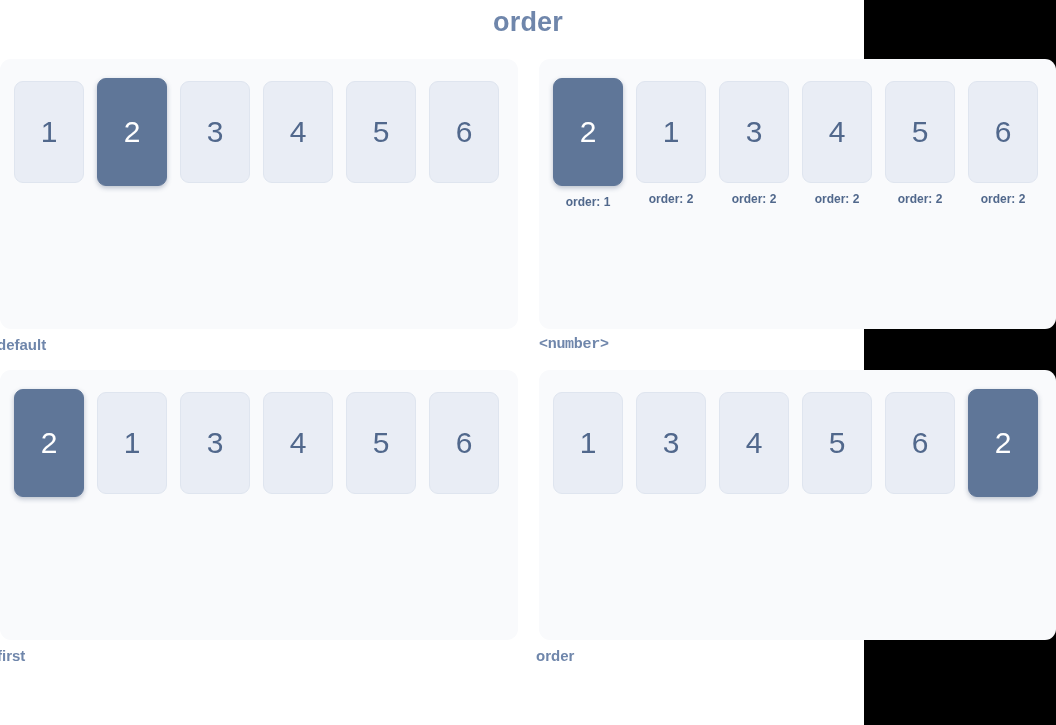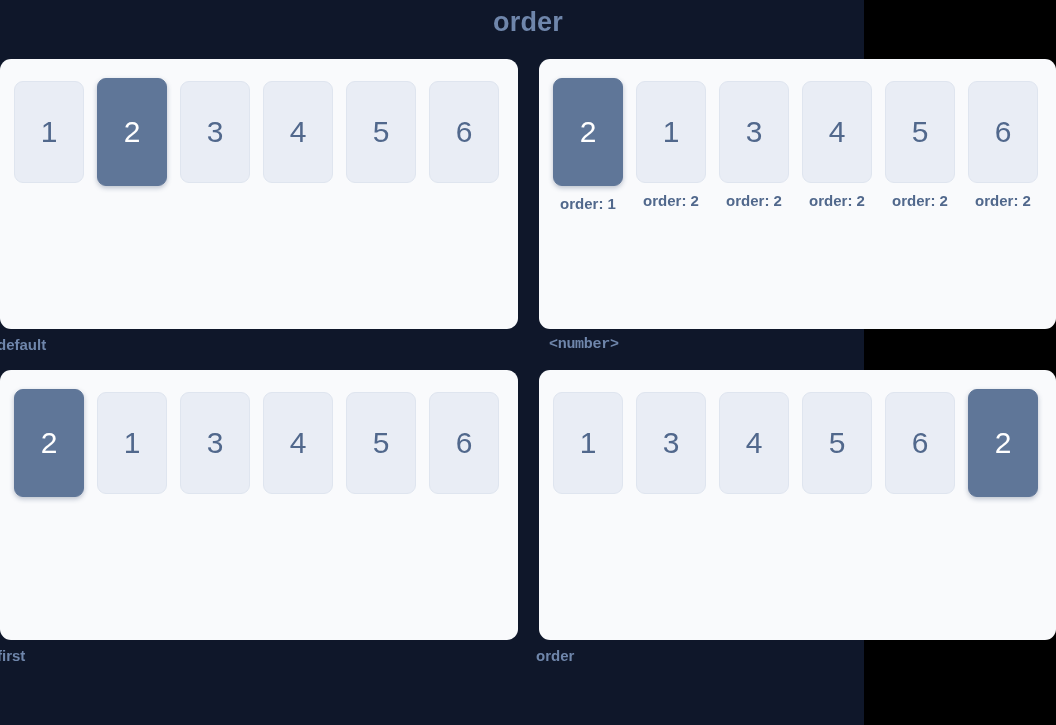--- a/index.html
+++ b/index.html
@@ -13,21 +13,21 @@
     height: 725px;
     overflow: hidden;
     font-family: "Liberation Sans", sans-serif;
     -webkit-font-smoothing: antialiased;
   }
 
   .stage {
     position: relative;
     width: 864px;
     height: 725px;
-    background: #0f172a;
+    background: #ffffff;
   }
 
   
   .page-title {
     position: absolute;
     top: 0;
     left: 0;
     width: 1056px;
     height: 45px;
     line-height: 45px;
@@ -105,41 +105,41 @@
     background: #5f7698;
     border-color: #5f7698;
     color: #ffffff;
     height: 108px;
     margin-top: -3px;
     box-shadow: 0 2px 5px rgba(40, 60, 95, 0.30);
   }
 
   .item-caption {
     margin-top: 10px;
-    font-size: 15px;
+    font-size: 12px;
     font-weight: bold;
     color: #51688c;
     white-space: nowrap;
     line-height: 1;
   }
 
   
   .panel-label {
     position: absolute;
     left: -3px;
     top: 278px;
     font-size: 15px;
     font-weight: bold;
     color: #6f86ab;
     line-height: 1;
     white-space: nowrap;
   }
   .panel-label.mono {
     font-family: "Liberation Mono", monospace;
-    left: 10px;
+    left: 0px;
     letter-spacing: -0.3px;
   }
 </style>
 </head>
 <body>
 
 <div class="stage">
 
   <div class="page-title">order</div>
 

